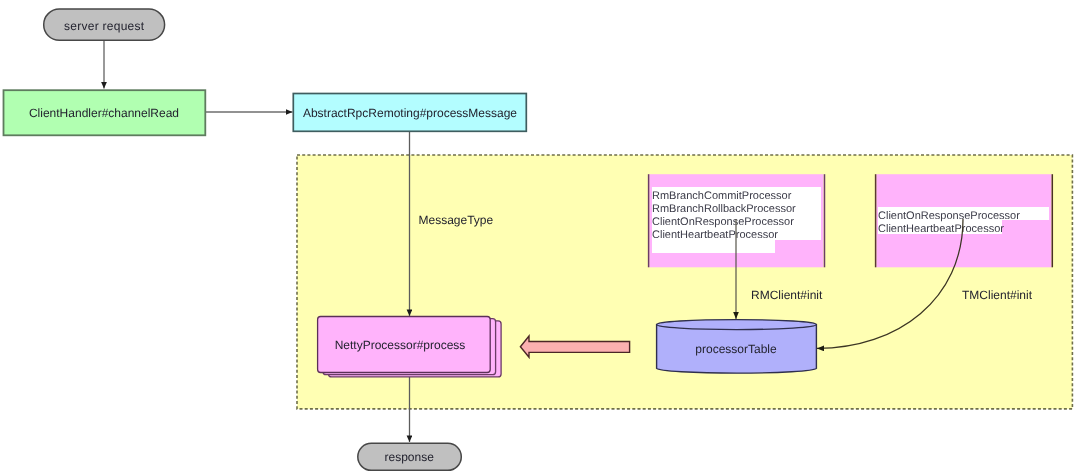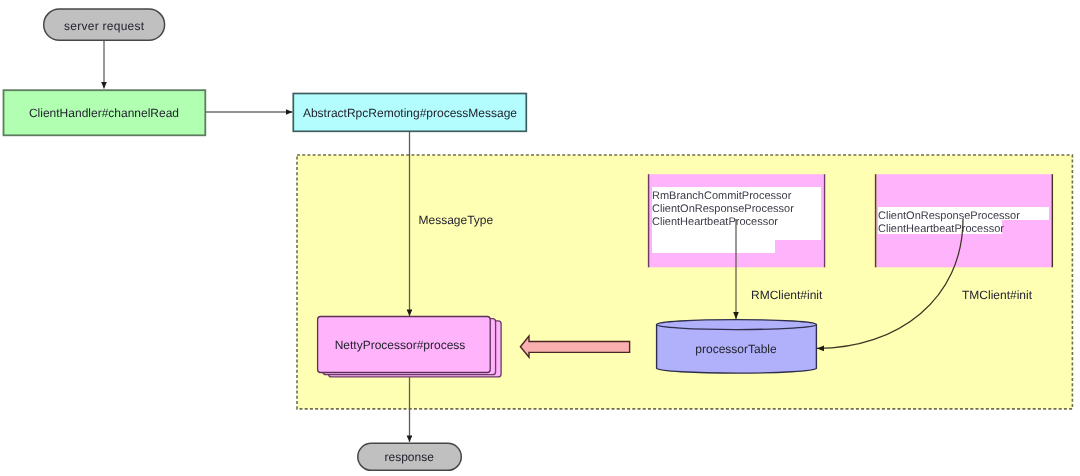--- a/index.html
+++ b/index.html
@@ -98,21 +98,21 @@
   </g>
 
   <text class="lbl" x="418.5" y="224">MessageType</text>
   <text class="lbl" x="751" y="299">RMClient#init</text>
   <text class="lbl" x="962" y="299">TMClient#init</text>
 </svg>
 <div class="whitebg" id="rm-white-a"></div>
 <div class="whitebg" id="rm-white-b"></div>
 <div class="whitebg" id="tm-white-a"></div>
 <div class="whitebg" id="tm-white-b"></div>
-<div class="notetext" id="rm-note-text"><div><span>RmBranchCommitProcessor</span></div><div><span>ClientOnResponseProcessor</span></div><div class="last"><span>ClientHeartbeatProcessor</span></div></div>
+<div class="notetext" id="rm-note-text"><div><span>RmBranchCommitProcessor</span></div><div><span>RmBranchRollbackProcessor</span></div><div><span>ClientOnResponseProcessor</span></div><div class="last"><span>ClientHeartbeatProcessor</span></div></div>
 <div class="notetext" id="tm-note-text"><div><span>ClientOnResponseProcessor</span></div><div class="last"><span>ClientHeartbeatProcessor</span></div></div>
 
 <svg width="1080" height="476" viewBox="0 0 1080 476" xmlns="http://www.w3.org/2000/svg">
   <defs>
     <marker id="ah2" markerWidth="8" markerHeight="7" refX="7.2" refY="2.9" orient="auto" markerUnits="userSpaceOnUse">
       <path d="M0,0 L7.2,2.9 L0,5.8 z" fill="#1c1c10"></path>
     </marker>
   </defs>
 
   <g>

